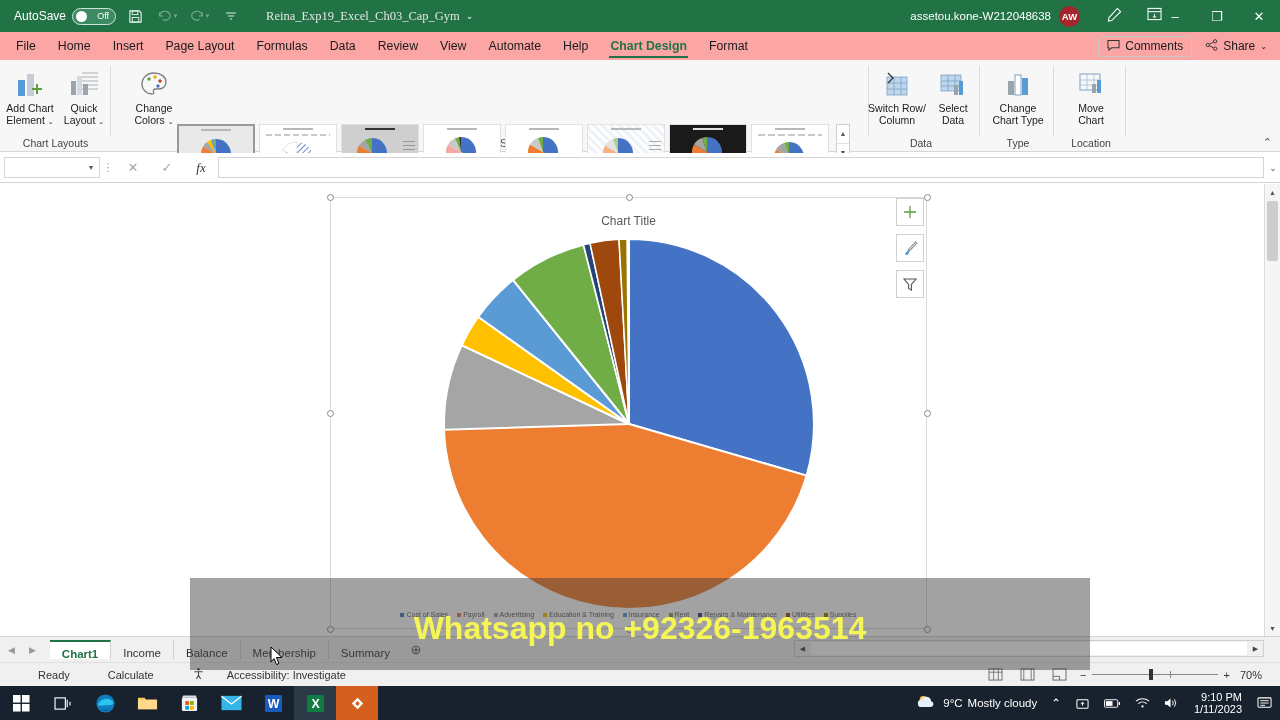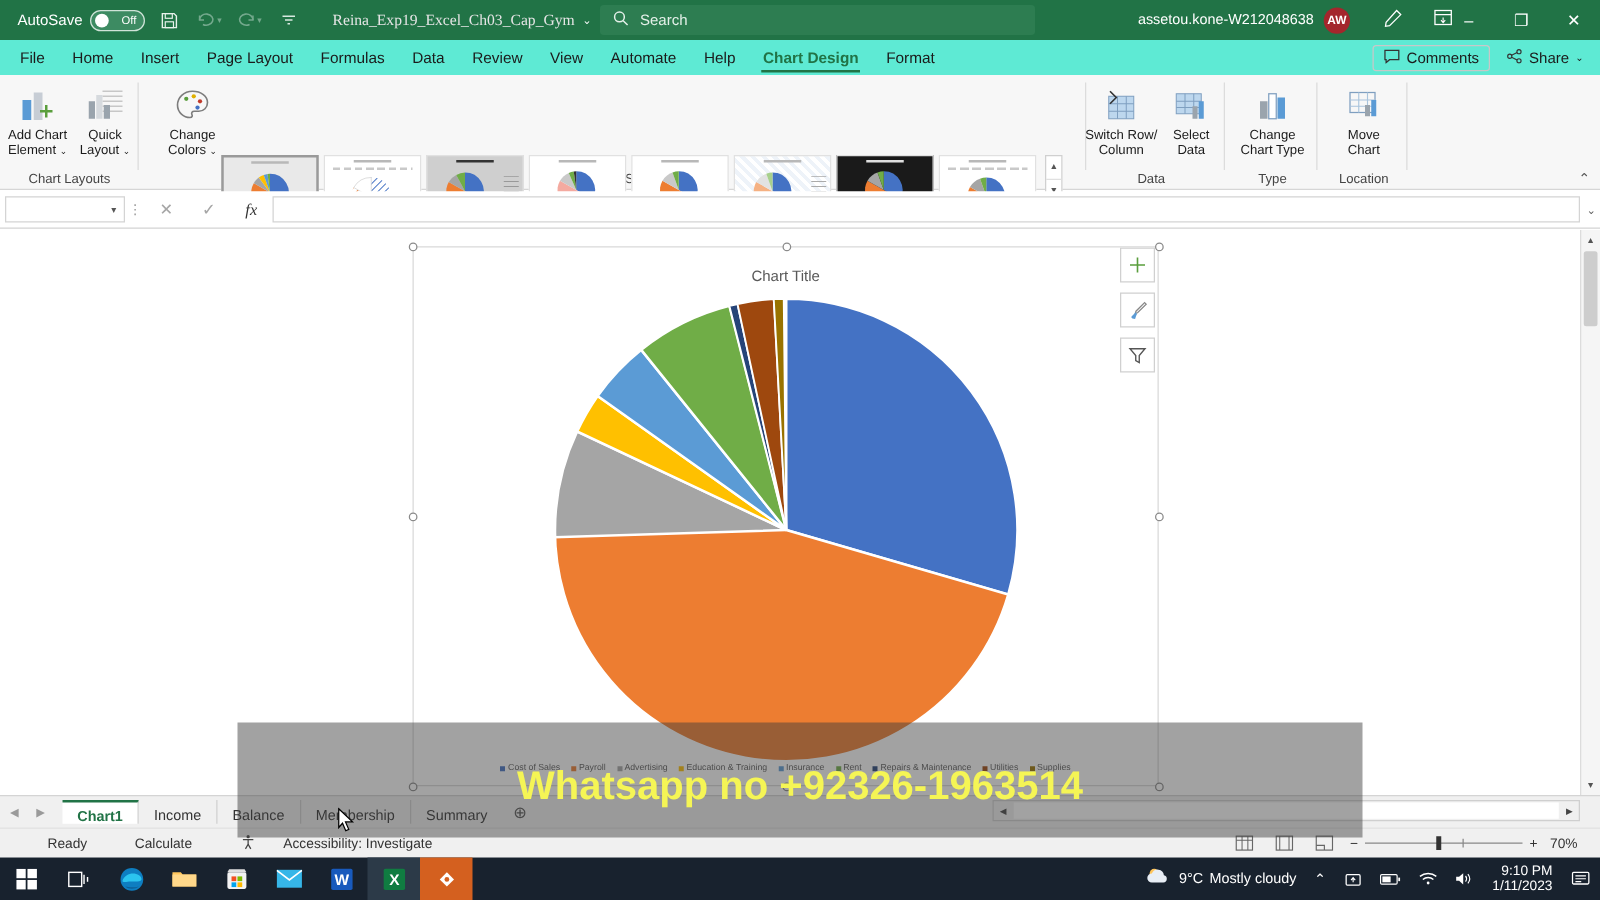--- a/index.html
+++ b/index.html
@@ -55,21 +55,21 @@
   .wc {
     width: 42px; height: 32px; display: flex; align-items: center;
     justify-content: center; color: #fff; font-size: 13px;
   }
   .pen-icon { position: absolute; right: 158px; top: 7px; color: #fff; }
   .ribdisp-icon { position: absolute; right: 118px; top: 7px; color: #fff; }
 
   
   .menubar {
     position: absolute; left: 0; top: 32px; width: 1280px; height: 28px;
-    background: #5eead4; display: flex; align-items: center; font-size: 12.3px;
+    background: #fca5a5; display: flex; align-items: center; font-size: 12.3px;
     color: #1b1b1b;
   }
   .menuitem { padding: 0 11px; height: 28px; line-height: 28px; white-space: nowrap; cursor: default; }
   .menuitem.first { margin-left: 5px; }
   .menuitem.active { color: #217346; font-weight: 600; position: relative; }
   .menuitem.active::after {
     content: ""; position: absolute; left: 10px; right: 10px; bottom: 2px;
     height: 2px; background: #217346;
   }
   .right-actions {
@@ -310,29 +310,20 @@
       <span style="font-size:7px;margin-left:1px;">▾</span>
     </span>
     <span class="tb-icon">
       <svg width="12" height="10" viewBox="0 0 12 10">
           <path d="M1 2h10M3 5h6M5 8h2" stroke="#d8e9e0" stroke-width="1.1" fill="none"></path>
         </svg>
     </span>
     <span class="doc-title">Reina_Exp19_Excel_Ch03_Cap_Gym</span>
     <span class="chev">⌄</span>
 
-    <div class="searchbox">
-      <span>
-        <svg width="13" height="13" viewBox="0 0 14 14">
-            <circle cx="6" cy="6" r="4.2" fill="none" stroke="#e4f0e9" stroke-width="1.3"></circle>
-            <path d="M9.2 9.2L13 13" stroke="#e4f0e9" stroke-width="1.3"></path>
-          </svg>
-      </span>
-      <span class="ph">Search</span>
-    </div>
 
     <div class="userinfo">
       <span>assetou.kone-W212048638</span>
       <span class="avatar">AW</span>
     </div>
     <span class="pen-icon">
       <svg width="15" height="15" viewBox="0 0 16 16">
           <path d="M11 1.5l3.5 3.5L5 14.5 1.5 15l.5-3.5z" fill="none" stroke="#fff" stroke-width="1.1"></path>
         </svg>
     </span>

